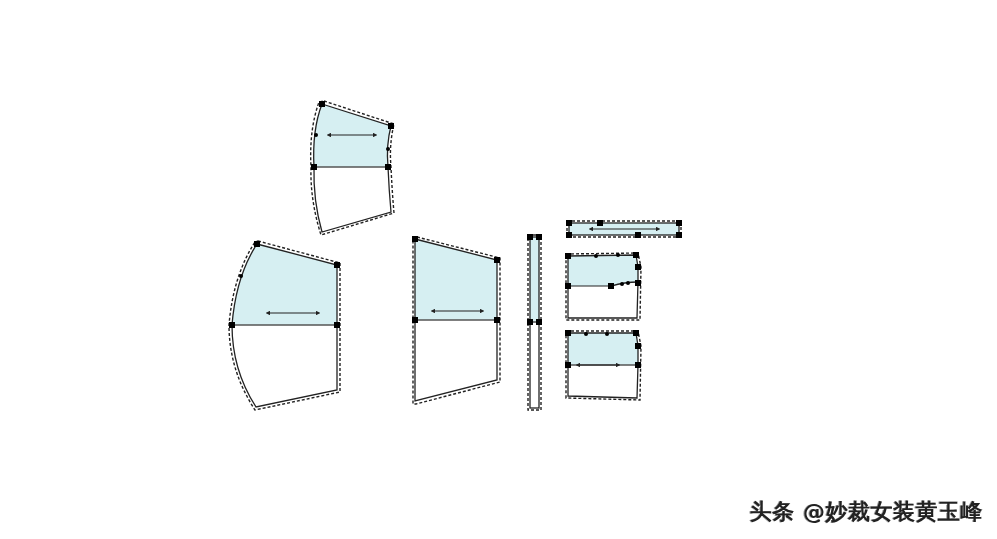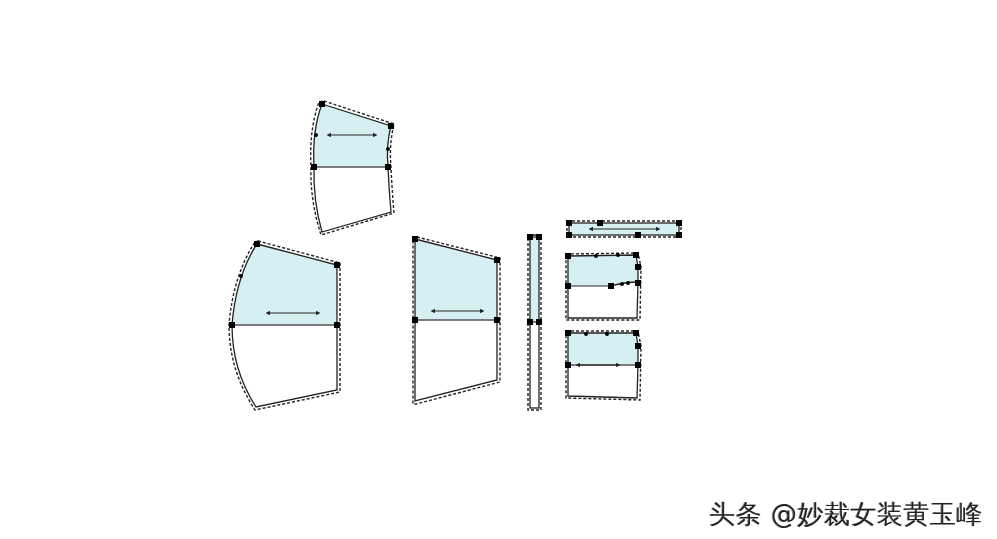--- a/index.html
+++ b/index.html
@@ -1,22 +1,23 @@
 <!DOCTYPE html>
 <html><head>
   <meta charset="utf-8">
   <style>
     html, body { margin: 0; padding: 0; background: #ffffff; }
     body { width: 997px; height: 539px; position: relative; overflow: hidden; font-family: "DejaVu Sans", sans-serif; }
     #canvas { position: absolute; left: 0; top: 0; }
     .watermark {
       position: absolute; right: 14px; top: 497px;
-      font-size: 26px; color: #222222; letter-spacing: 0.5px;
+      font-size: 22px; color: #222222; letter-spacing: 0.5px;
       font-family: "DejaVu Sans", sans-serif;
       text-shadow: 1px 1px 0 #ffffff, -1px 0 0 #999;
+      font-weight: bold;
     }
     .fill { fill: #d6eff2; }
     .blank { fill: #ffffff; }
     .outline { fill: none; stroke: #222; stroke-width: 1.3; }
     .seam { fill: none; stroke: #222; stroke-width: 1.4; stroke-dasharray: 3 2; }
     .mid { stroke: #555; stroke-width: 1.6; }
     .grain { stroke: #222; stroke-width: 1.2; }
     .node { fill: #000; }
   </style>
 </head>

